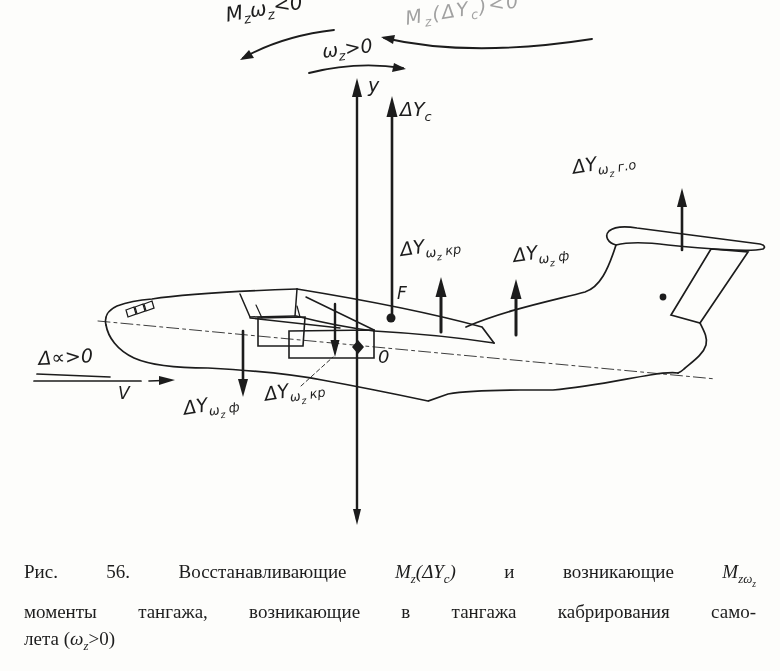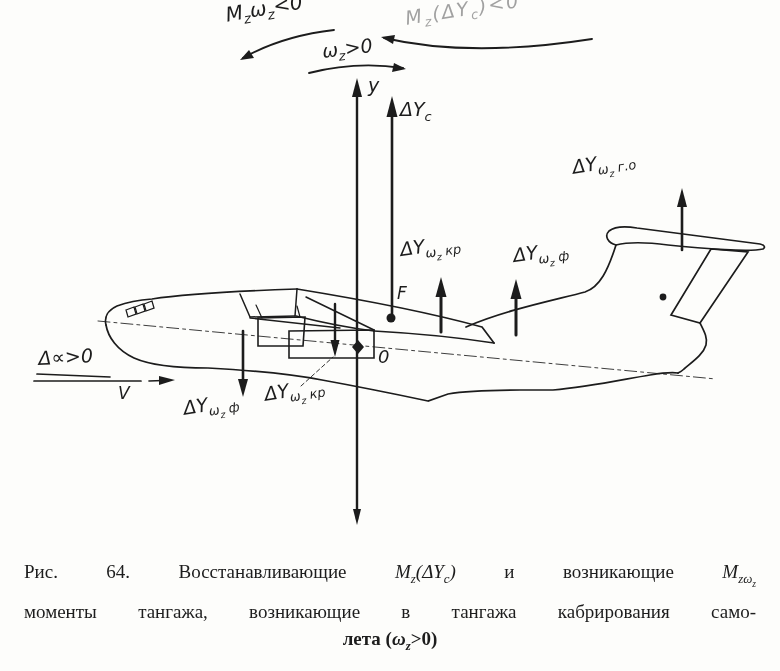--- a/index.html
+++ b/index.html
@@ -12,21 +12,21 @@
   .it{font-style:italic;}
   .rm{font-style:normal;}
   .d1{font-size:68%;vertical-align:-0.38em;}
   .d2{font-size:50%;vertical-align:-0.95em;}
   .faded{color:#929292;opacity:.85;letter-spacing:2px;}
   .caption{position:absolute;left:24px;top:558px;width:732px;
            font-family:"Liberation Serif","DejaVu Serif",serif;font-size:19px;
            color:#1d1d1d;line-height:27px;}
   .cap-line{margin:0;}
   .cap-just{text-align:justify;text-align-last:justify;}
-  .cap-center{text-align:center;font-weight:bold;}
+  .cap-center{}
   svg path, svg line, svg polyline{stroke:#1c1c1c;fill:none;stroke-linecap:round;}
   svg polygon.head{fill:#1c1c1c;stroke:none;}
 </style>
 </head>
 <body>
 
 <div class="stage">
 
   <svg class="art" width="780" height="555" viewBox="0 0 780 555">
 
@@ -119,18 +119,18 @@
 
   <div class="fig-label" style="left:263px;top:385px;transform:rotate(-9deg);"><span class="seg it">ΔY</span><span class="seg d1 it">ω</span><span class="seg d2 it">z</span><span class="seg d1 it"> кр</span></div>
 
   <div class="fig-label" style="left:182px;top:399px;transform:rotate(-9deg);"><span class="seg it">ΔY</span><span class="seg d1 it">ω</span><span class="seg d2 it">z</span><span class="seg d1 it"> ф</span></div>
 
   <div class="fig-label" style="left:38px;top:349px;transform:rotate(-3deg);"><span class="seg it">Δ∝&gt;0</span></div>
 
   <div class="fig-label it" style="left:118px;top:385px;font-size:17px;">V</div>
 
   <div class="caption">
-    <p class="cap-line cap-just"><span class="seg rm">Рис. 64. Восстанавливающие </span><span class="seg it">M</span><span class="seg d1 it">z</span><span class="seg it">(ΔY</span><span class="seg d1 it">c</span><span class="seg it">)</span><span class="seg rm"> и возникающие </span><span class="seg it">M</span><span class="seg d1 it">zω</span><span class="seg d2 it">z</span></p>
+    <p class="cap-line cap-just"><span class="seg rm">Рис. 56. Восстанавливающие </span><span class="seg it">M</span><span class="seg d1 it">z</span><span class="seg it">(ΔY</span><span class="seg d1 it">c</span><span class="seg it">)</span><span class="seg rm"> и возникающие </span><span class="seg it">M</span><span class="seg d1 it">zω</span><span class="seg d2 it">z</span></p>
     <p class="cap-line cap-just"><span class="seg rm">моменты тангажа, возникающие в тангажа кабрирования само-</span></p>
     <p class="cap-line cap-center"><span class="seg rm">лета (</span><span class="seg it">ω</span><span class="seg d1 it">z</span><span class="seg rm">&gt;0)</span></p>
   </div>
 
 </div>
 
 </body></html>

